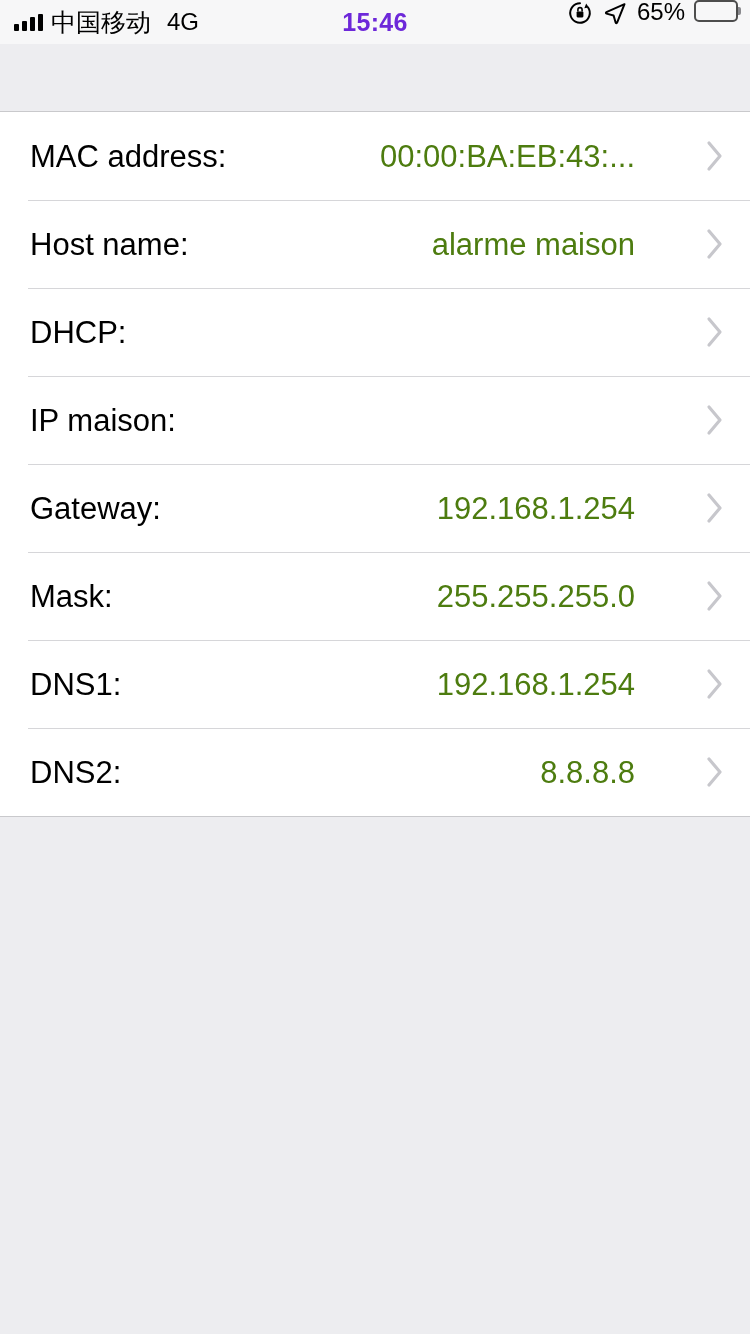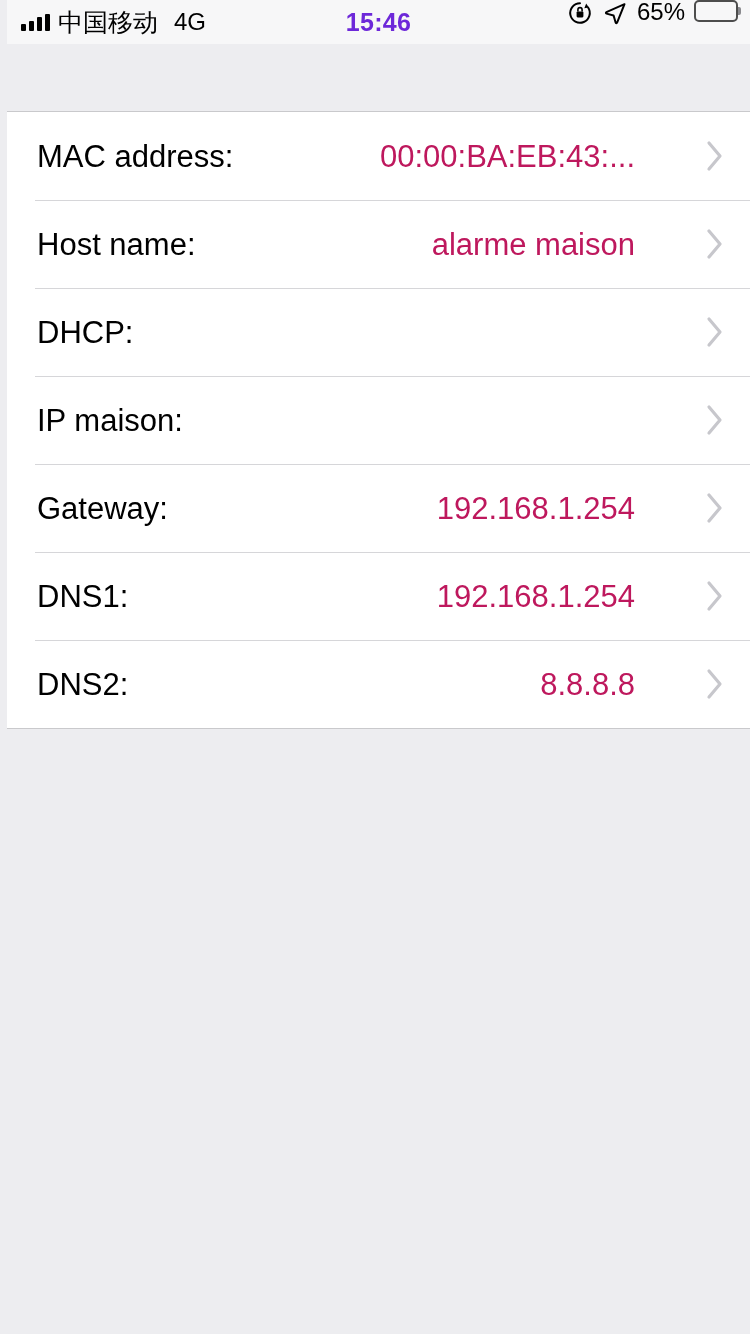--- a/index.html
+++ b/index.html
@@ -3,21 +3,21 @@
 <meta charset="utf-8">
 <style>
   * { margin:0; padding:0; box-sizing:border-box; }
   html, body {
     width:750px; height:1334px;
     background:#ededf0;
     font-family:"Liberation Sans", sans-serif;
     -webkit-font-smoothing:antialiased;
     overflow:hidden;
   }
-  #screen { position:relative; width:750px; height:1334px; background:#ededf0;padding-left:7px; }
+  #screen { position:relative; width:750px; height:1334px; background:#ededf0; }
 
   
   .statusbar{
     position:relative; height:44px; width:100%;
     background:#f7f7f8;
     display:flex; align-items:center;
   }
   .sb-left{ position:absolute; left:14px; top:0; height:44px; display:flex; align-items:center; gap:8px; }
   .signal{ display:flex; align-items:flex-end; gap:3px; height:18px; }
   .signal i{ display:block; width:5px; background:#000; border-radius:1px; }
@@ -80,21 +80,21 @@
   }
   .row + .row::before{
     content:""; position:absolute; top:0; left:28px; right:0; height:1px; background:#d6d6d9;
   }
   .row-label{
     font-size:31px; color:#000; line-height:1;
     margin-left:30px; white-space:nowrap;
   }
   .row-value{
     position:absolute; right:115px;
-    font-size:31px; color:#be185d; line-height:1;
+    font-size:31px; color:#4d7c0f; line-height:1;
     white-space:nowrap; text-align:right;
   }
   .chev{
     position:absolute; right:26px; width:20px; height:32px;
   }
 
   .filler{ flex:1; background:#ededf0; }
   #content{ display:flex; flex-direction:column; height:1334px; }
 </style>
 </head>
@@ -185,20 +185,29 @@
     <div class="row">
       <span class="row-label">Gateway:</span>
       <span class="row-value">192.168.1.254</span>
       <span class="chev">
         <svg width="20" height="32" viewBox="0 0 20 32">
               <path d="M5 3l11 13L5 29" fill="none" stroke="#c7c7cc" stroke-width="3.2" stroke-linecap="round" stroke-linejoin="round"></path>
             </svg>
       </span>
     </div>
 
+    <div class="row">
+      <span class="row-label">Mask:</span>
+      <span class="row-value">255.255.255.0</span>
+      <span class="chev">
+        <svg width="20" height="32" viewBox="0 0 20 32">
+              <path d="M5 3l11 13L5 29" fill="none" stroke="#c7c7cc" stroke-width="3.2" stroke-linecap="round" stroke-linejoin="round"></path>
+            </svg>
+      </span>
+    </div>
 
     <div class="row">
       <span class="row-label">DNS1:</span>
       <span class="row-value">192.168.1.254</span>
       <span class="chev">
         <svg width="20" height="32" viewBox="0 0 20 32">
               <path d="M5 3l11 13L5 29" fill="none" stroke="#c7c7cc" stroke-width="3.2" stroke-linecap="round" stroke-linejoin="round"></path>
             </svg>
       </span>
     </div>

